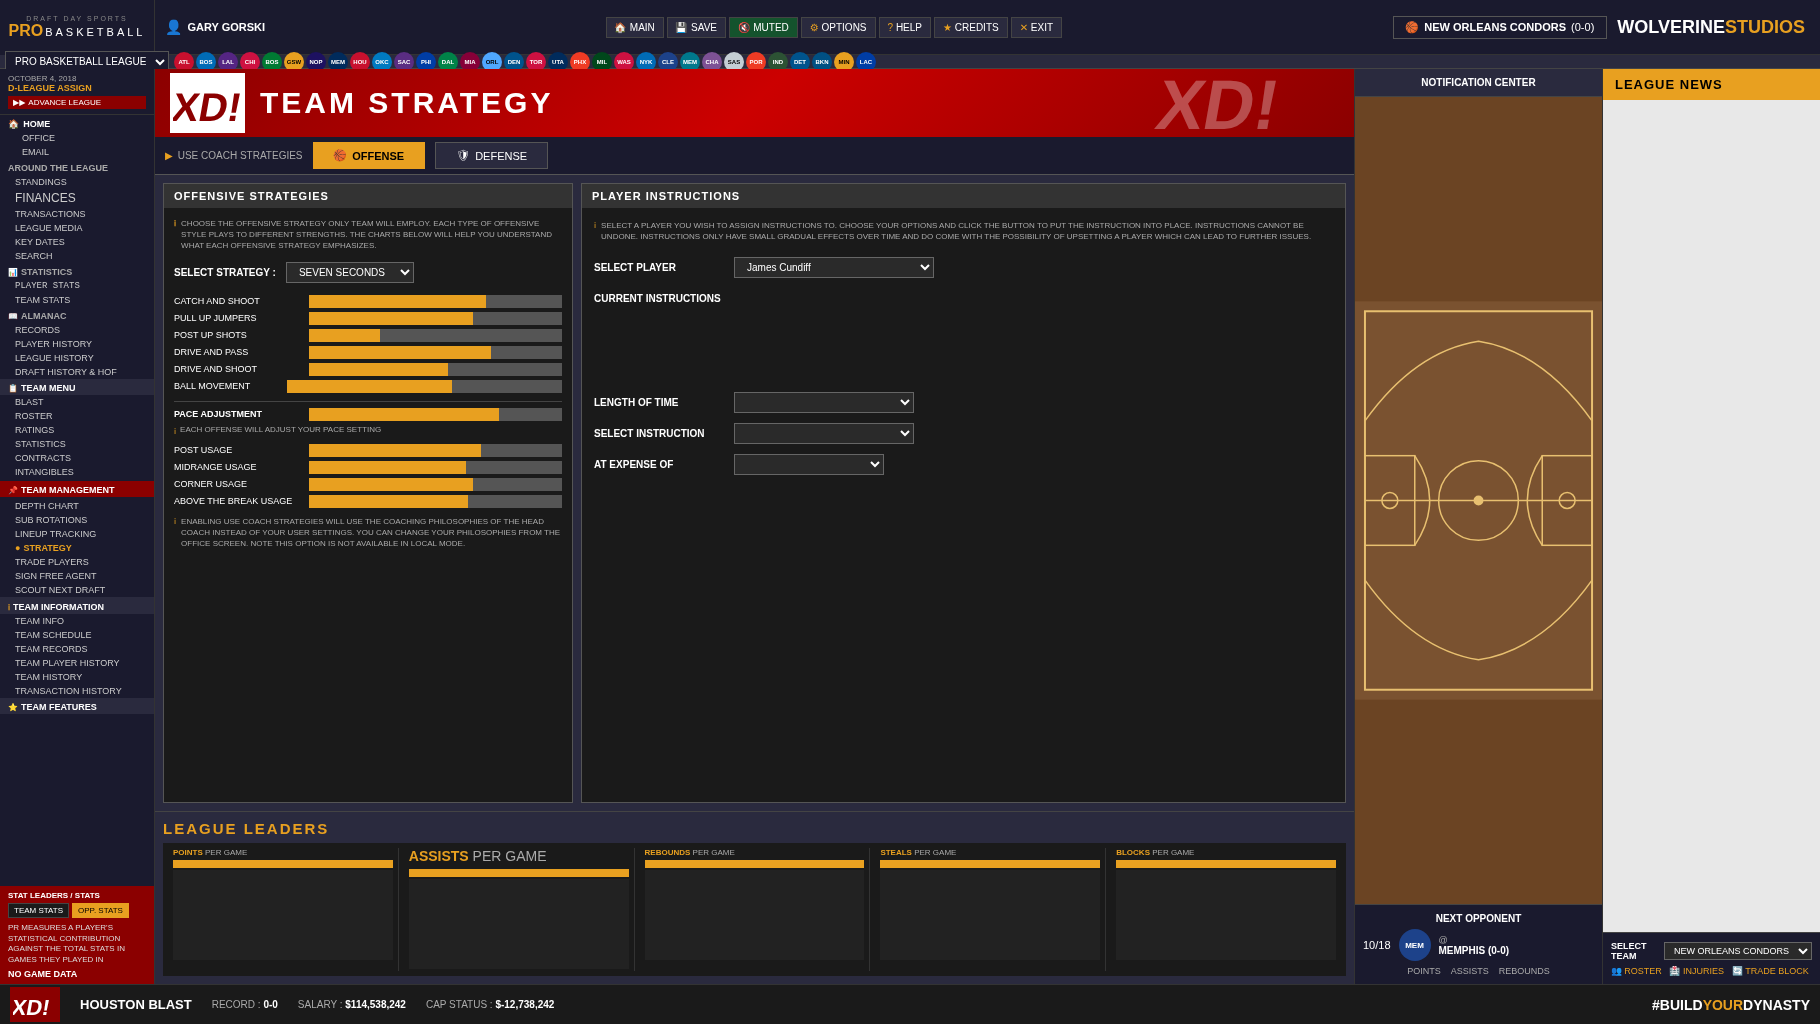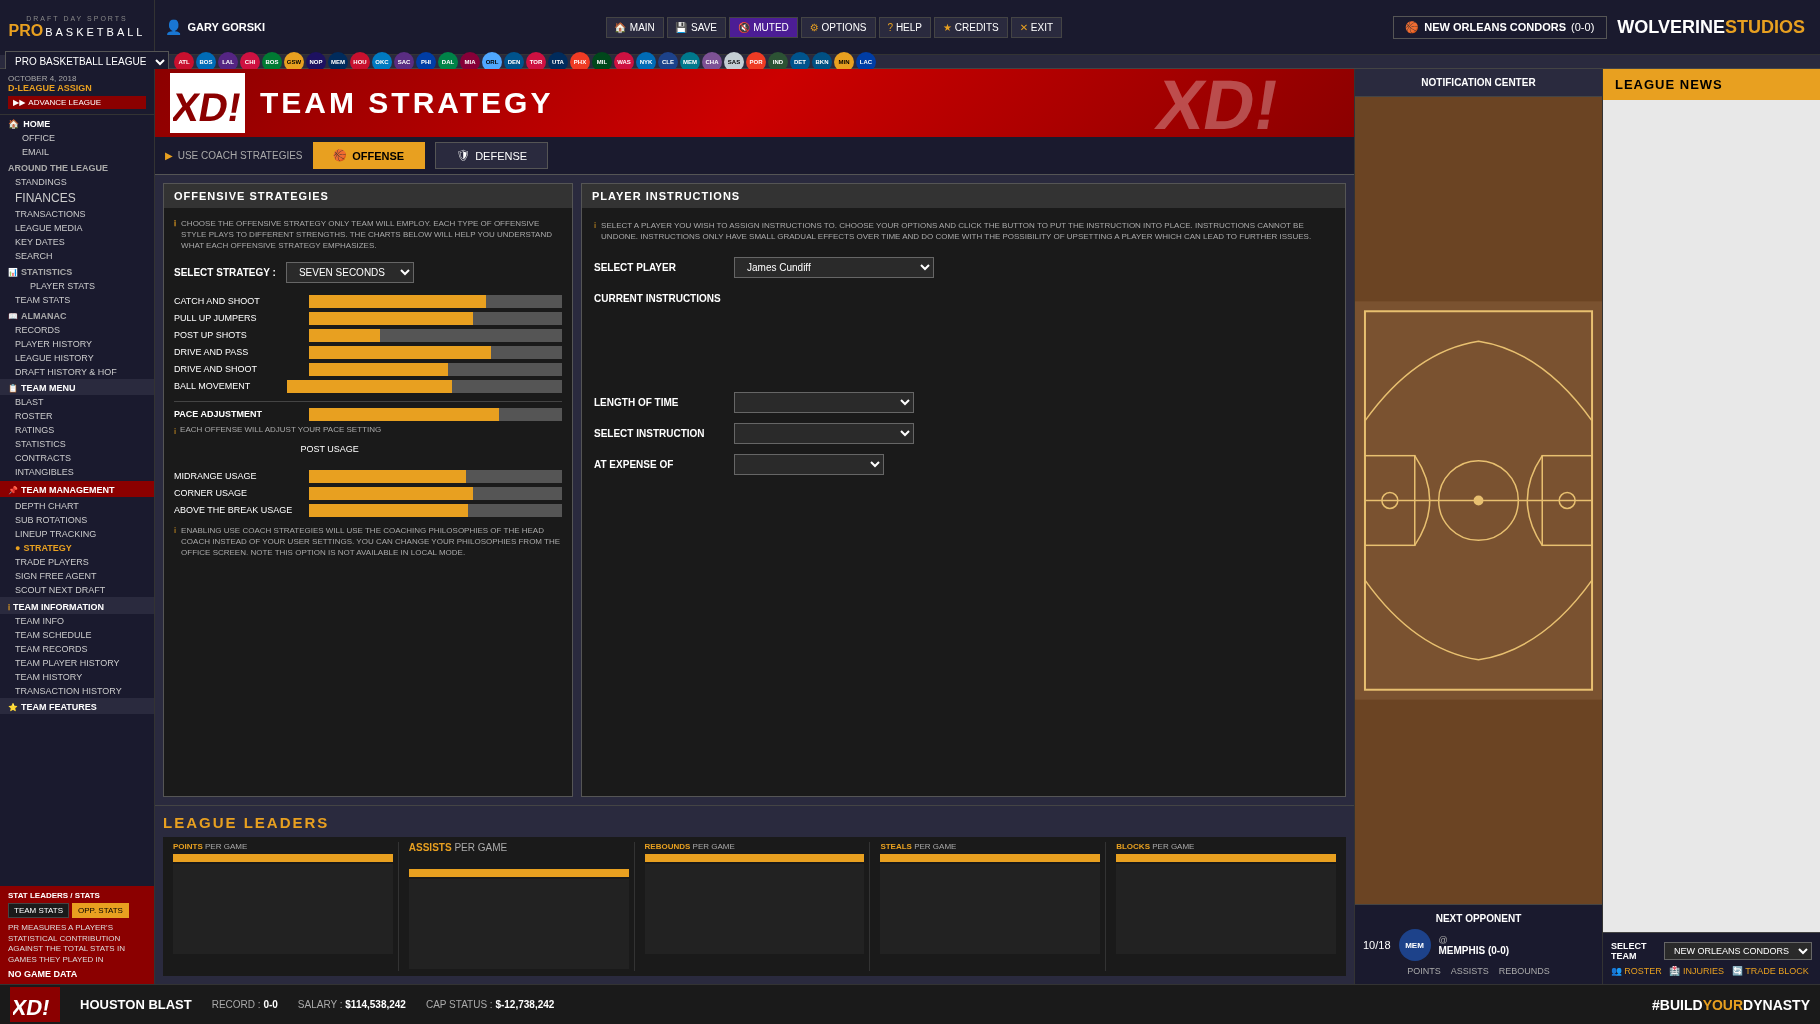--- a/index.html
+++ b/index.html
@@ -21,21 +21,21 @@
     </div>
 
     <div style="display:flex; align-items:center; gap:5px; padding:0 10px; flex-shrink:0;">
       <span style="color:#e8a020; font-size:14px;">👤</span>
       <span style="color:#fff; font-size:11px; font-weight:bold;">GARY GORSKI</span>
     </div>
 
     <div style="display:flex; gap:3px; margin:0 auto;">
       <button style="background:#2a2a3e; border:1px solid #444; color:#fff; padding:4px 8px; font-size:10px; cursor:pointer;"><span style="color:#e8a020;">🏠</span> <span>MAIN</span></button>
       <button style="background:#2a2a3e; border:1px solid #444; color:#fff; padding:4px 8px; font-size:10px; cursor:pointer;"><span style="color:#e8a020;">💾</span> <span>SAVE</span></button>
-      <button style="background:#4c1d95; border:1px solid #444; color:#fff; padding:4px 8px; font-size:10px; cursor:pointer;"><span style="color:#e8a020;">🔇</span> <span>MUTED</span></button>
+      <button style="background:#14532d; border:1px solid #444; color:#fff; padding:4px 8px; font-size:10px; cursor:pointer;"><span style="color:#e8a020;">🔇</span> <span>MUTED</span></button>
       <button style="background:#2a2a3e; border:1px solid #444; color:#fff; padding:4px 8px; font-size:10px; cursor:pointer;"><span style="color:#e8a020;">⚙</span> <span>OPTIONS</span></button>
       <button style="background:#2a2a3e; border:1px solid #444; color:#fff; padding:4px 8px; font-size:10px; cursor:pointer;"><span style="color:#e8a020;">?</span> <span>HELP</span></button>
       <button style="background:#2a2a3e; border:1px solid #444; color:#fff; padding:4px 8px; font-size:10px; cursor:pointer;"><span style="color:#e8a020;">★</span> <span>CREDITS</span></button>
       <button style="background:#2a2a3e; border:1px solid #444; color:#fff; padding:4px 8px; font-size:10px; cursor:pointer;"><span style="color:#e8a020;">✕</span> <span>EXIT</span></button>
     </div>
 
     <div style="background:#1a1a2e; border:1px solid #555; padding:4px 12px; color:#fff; font-size:11px; display:flex; align-items:center; gap:5px; margin-right:10px; flex-shrink:0;">
       <span>🏀</span>
       <span style="font-weight:bold;">NEW ORLEANS CONDORS</span>
       <span>(0-0)</span>
@@ -111,21 +111,21 @@
       <div style="color:#ccc; font-size:12px; padding:2px 15px; cursor:pointer;">FINANCES</div>
       <div style="color:#ccc; font-size:9px; padding:2px 15px; cursor:pointer;">TRANSACTIONS</div>
       <div style="color:#ccc; font-size:9px; padding:2px 15px; cursor:pointer;">LEAGUE MEDIA</div>
       <div style="color:#ccc; font-size:9px; padding:2px 15px; cursor:pointer;">KEY DATES</div>
       <div style="color:#ccc; font-size:9px; padding:2px 15px; cursor:pointer;">SEARCH</div>
 
       <div style="color:#aaa; font-size:9px; font-weight:bold; padding:4px 8px 2px 8px; cursor:pointer; display:flex; align-items:center; gap:3px;">
         <span style="color:#e8a020; font-size:8px;">📊</span> 
           <span>STATISTICS</span>
       </div>
-      <div style="color:#ccc; font-size:9px; padding:2px 30px; cursor:pointer;">PLAYER STATS</div>
+      <div style="color:#ccc; font-size:9px; padding:2px 15px; cursor:pointer;font-family:Liberation Mono, monospace;">PLAYER STATS</div>
       <div style="color:#ccc; font-size:9px; padding:2px 15px; cursor:pointer;">TEAM STATS</div>
 
       <div style="color:#aaa; font-size:9px; font-weight:bold; padding:4px 8px 2px 8px; cursor:pointer; display:flex; align-items:center; gap:3px;">
         <span style="color:#e8a020; font-size:8px;">📖</span> 
           <span>ALMANAC</span>
       </div>
       <div style="color:#ccc; font-size:9px; padding:2px 15px; cursor:pointer;">RECORDS</div>
       <div style="color:#ccc; font-size:9px; padding:2px 15px; cursor:pointer;">PLAYER HISTORY</div>
       <div style="color:#ccc; font-size:9px; padding:2px 15px; cursor:pointer;">LEAGUE HISTORY</div>
       <div style="color:#ccc; font-size:9px; padding:2px 15px; cursor:pointer;">DRAFT HISTORY &amp; HOF</div>
@@ -288,21 +288,21 @@
                 <div style="flex:1; height:13px; background:#333; display:flex;">
                   <div style="width:75%; height:100%; background:#e8a020;"></div>
                   <div style="width:25%; height:100%; background:#555;"></div>
                 </div>
               </div>
               <div style="font-size:8px; color:#aaa; margin-bottom:8px; display:flex; gap:4px;">
                 <span style="color:#e8a020;">ℹ</span>
                 <span>EACH OFFENSE WILL ADJUST YOUR PACE SETTING</span>
               </div>
 
-              <div style="margin-bottom:16px; display:flex; align-items:center;flex-direction:column;">
+              <div style="margin-bottom:4px; display:flex; align-items:center;">
                 <span style="color:#fff; font-size:9px; width:135px; flex-shrink:0;">POST USAGE</span>
                 <div style="flex:1; height:13px; background:#333; display:flex;">
                   <div style="width:68%; height:100%; background:#e8a020;"></div>
                   <div style="width:32%; height:100%; background:#555;"></div>
                 </div>
               </div>
               <div style="margin-bottom:4px; display:flex; align-items:center;">
                 <span style="color:#fff; font-size:9px; width:135px; flex-shrink:0;">MIDRANGE USAGE</span>
                 <div style="flex:1; height:13px; background:#333; display:flex;">
                   <div style="width:62%; height:100%; background:#e8a020;"></div>
@@ -380,21 +380,21 @@
 
             <div style="flex:1; border-right:1px solid #333;">
               <div style="color:#fff; font-size:8px; font-weight:bold; margin-bottom:3px; padding:0 5px;">
                 <span style="color:#e8a020;">POINTS</span> <span style="color:#aaa; font-weight:normal;">PER GAME</span>
               </div>
               <div style="background:#e8a020; height:8px; margin:2px 5px;"></div>
               <div style="height:90px; background:#222; margin:2px 5px;"></div>
             </div>
 
             <div style="flex:1; border-right:1px solid #333;">
-              <div style="color:#fff; font-size:10px; font-weight:bold; margin-bottom:16px; padding:0 5px;">
+              <div style="color:#fff; font-size:14px; font-weight:bold; margin-bottom:5px; padding:0 5px;">
                 <span style="color:#e8a020;">ASSISTS</span> <span style="color:#aaa; font-weight:normal;">PER GAME</span>
               </div>
               <div style="background:#e8a020; height:8px; margin:2px 5px;"></div>
               <div style="height:90px; background:#222; margin:2px 5px;"></div>
             </div>
 
             <div style="flex:1; border-right:1px solid #333;">
               <div style="color:#fff; font-size:8px; font-weight:bold; margin-bottom:3px; padding:0 5px;">
                 <span style="color:#e8a020;">REBOUNDS</span> <span style="color:#aaa; font-weight:normal;">PER GAME</span>
               </div>

